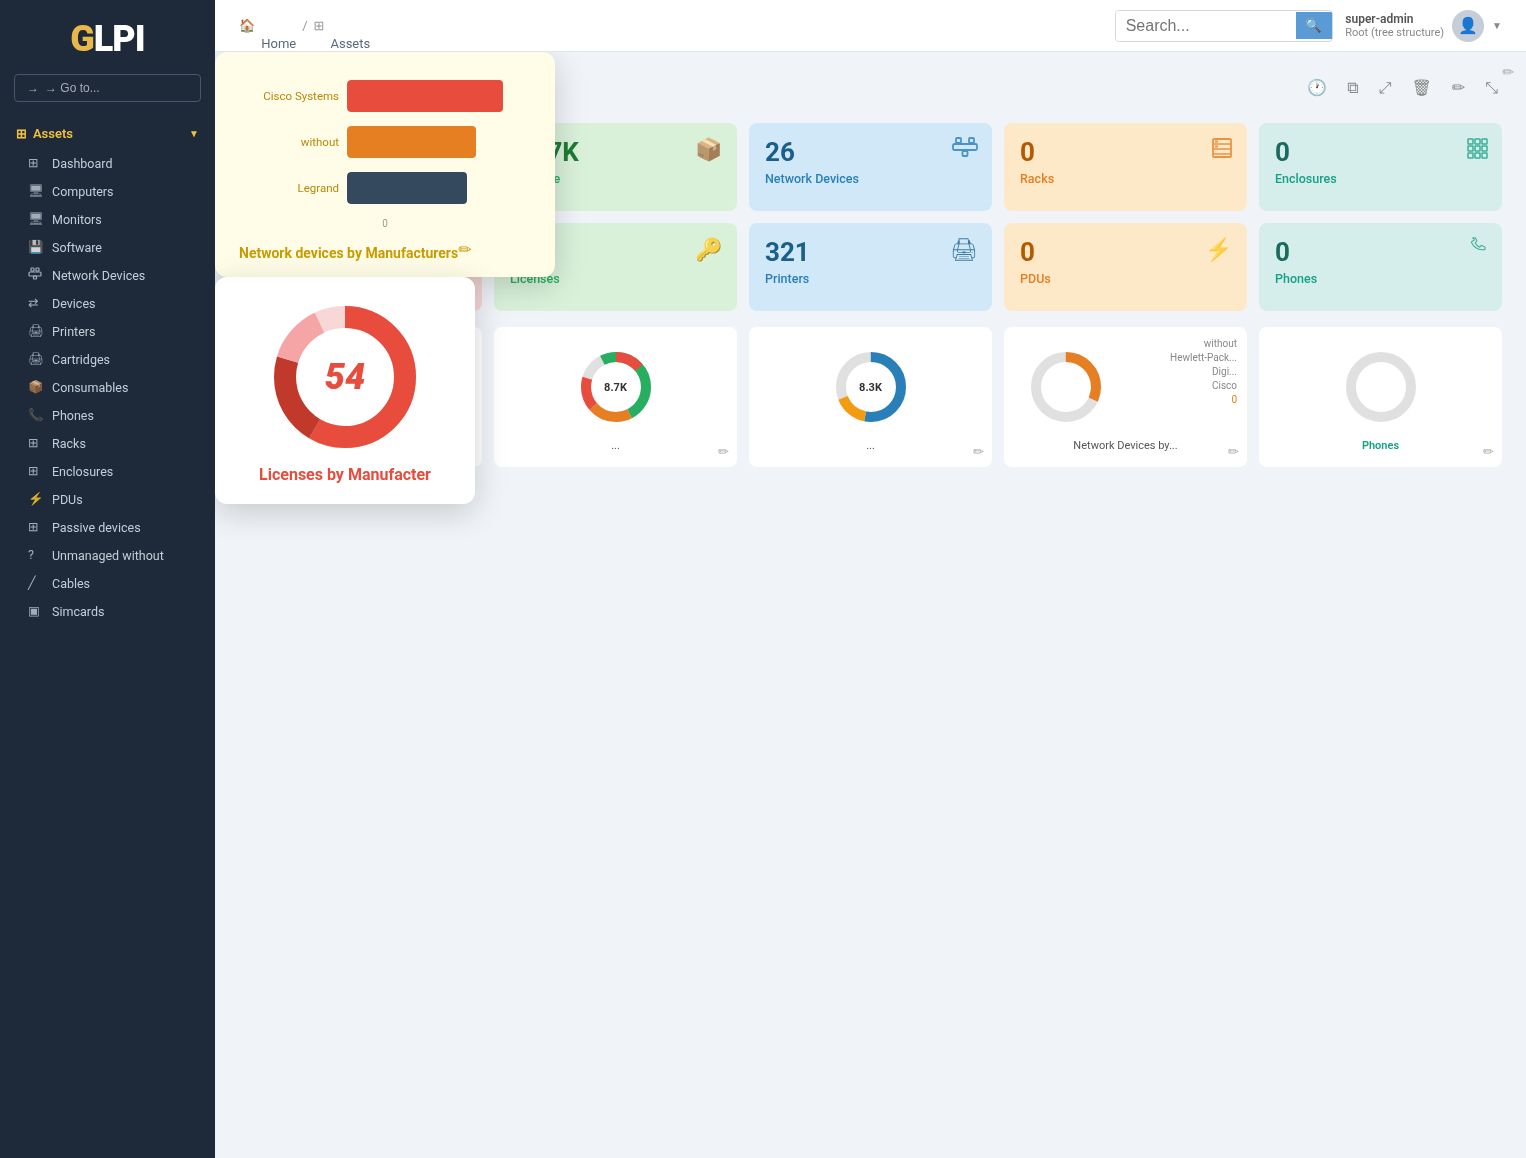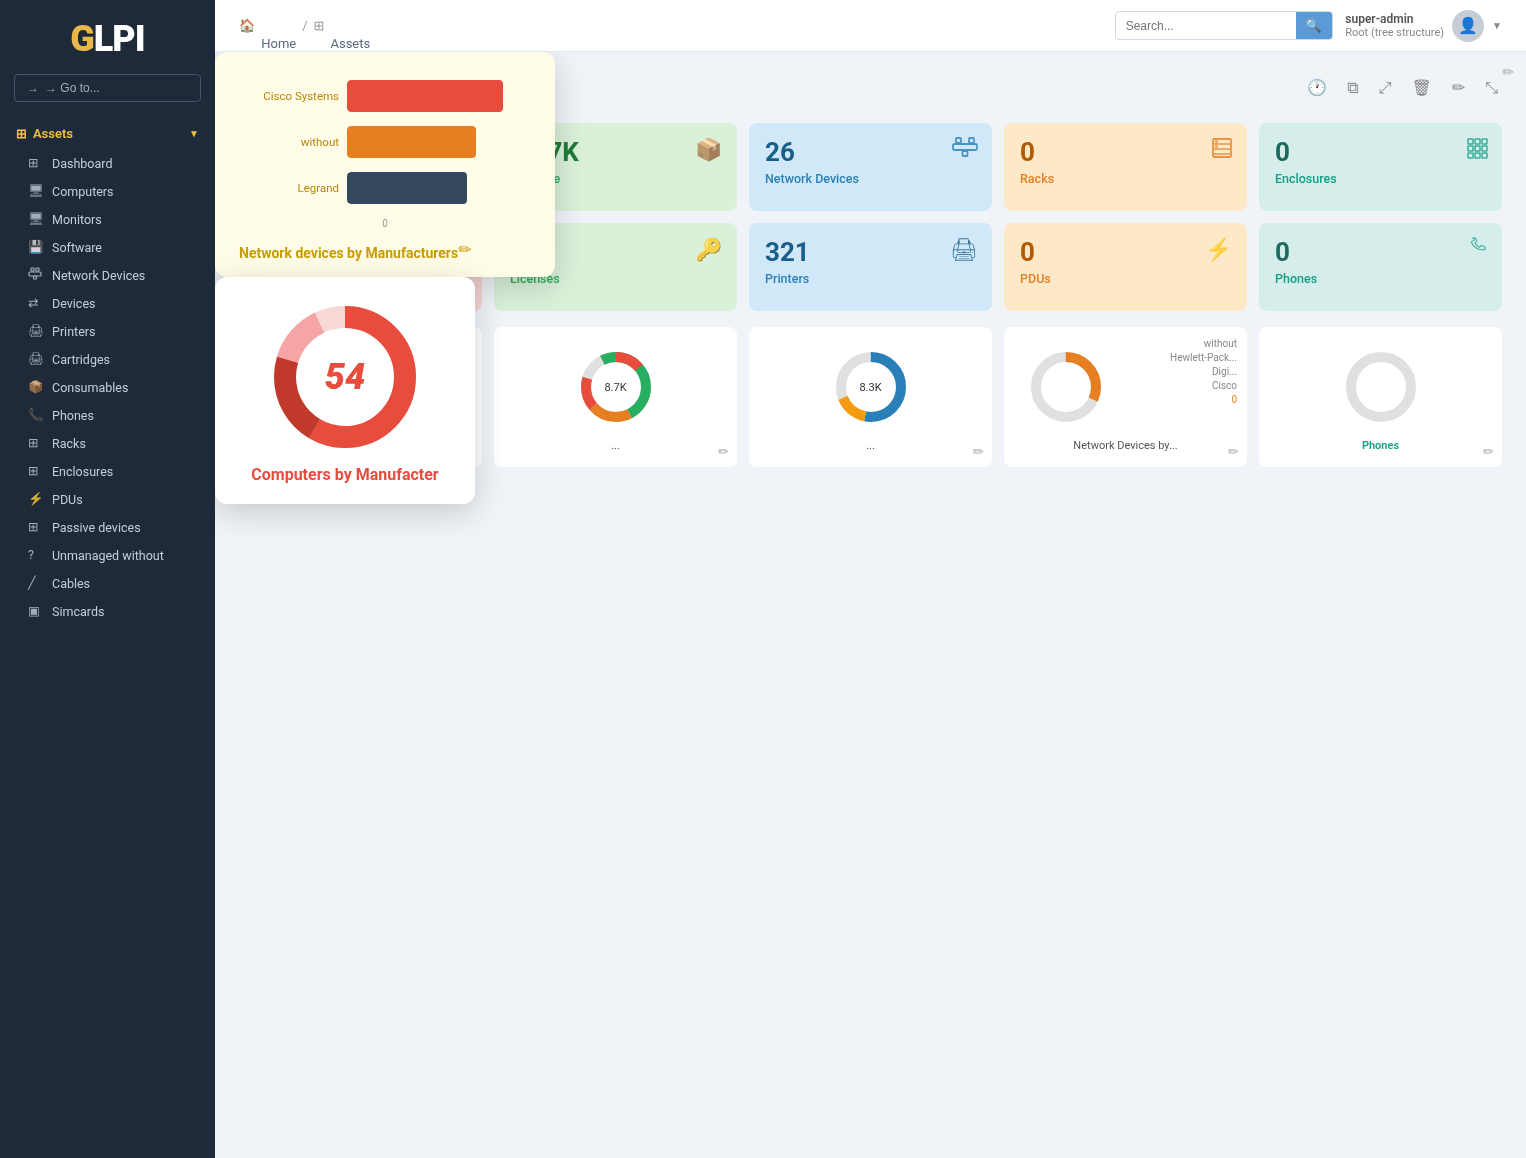--- a/index.html
+++ b/index.html
@@ -102,21 +102,21 @@
       display: flex;
       align-items: center;
       border: 1px solid #d0d8e4;
       border-radius: 4px;
       overflow: hidden;
     }
     .search-input {
       border: none;
       outline: none;
       padding: 6px 10px;
-      font-size: 12px;
+      font-size: 16px;
       width: 180px;
       color: #4c1d95;
     }
     .search-btn {
       background: #5b9bd5;
       border: none;
       padding: 6px 10px;
       color: #fff;
       cursor: pointer;
     }
@@ -253,21 +253,21 @@
       width: 80px;
       height: 80px;
       margin: 8px auto 4px;
     }
     .donut-label {
       position: absolute;
       top: 50%;
       left: 50%;
       transform: translate(-50%, -50%);
       font-size: 11px;
-      font-weight: 400;
+      font-weight: 700;
       color: #333;
     }
     .edit-btn {
       position: absolute;
       bottom: 8px;
       right: 8px;
       color: #aaa;
       font-size: 13px;
       cursor: pointer;
     }
@@ -739,19 +739,19 @@
           <svg class="big-donut" viewBox="0 0 160 160">
             <circle cx="80" cy="80" r="60" fill="none" stroke="#f8d7d7" stroke-width="22"></circle>
             <circle cx="80" cy="80" r="60" fill="none" stroke="#e74c3c" stroke-width="22" stroke-dasharray="220 157" stroke-dashoffset="0" transform="rotate(-90 80 80)"></circle>
             <circle cx="80" cy="80" r="60" fill="none" stroke="#c0392b" stroke-width="22" stroke-dasharray="80 297" stroke-dashoffset="-220" transform="rotate(-90 80 80)"></circle>
             <circle cx="80" cy="80" r="60" fill="none" stroke="#f5a5a5" stroke-width="22" stroke-dasharray="50 327" stroke-dashoffset="-300" transform="rotate(-90 80 80)"></circle>
           </svg>
           <div style="position:absolute;top:50%;left:50%;transform:translate(-50%,-50%);text-align:center;font-style:italic;">
             <div style="font-size:36px;font-weight:900;color:#e74c3c;">54</div>
           </div>
         </div>
-        <div class="floating-title-red">Computers by Manufacter</div>
+        <div class="floating-title-red">Licenses by Manufacter</div>
         <span style="position:absolute;top:12px;right:12px;color:#aaa;font-size:14px;cursor:pointer;">✏</span>
       </div>
     </div>
 
   </div>
 </div>
 
 </body></html>

